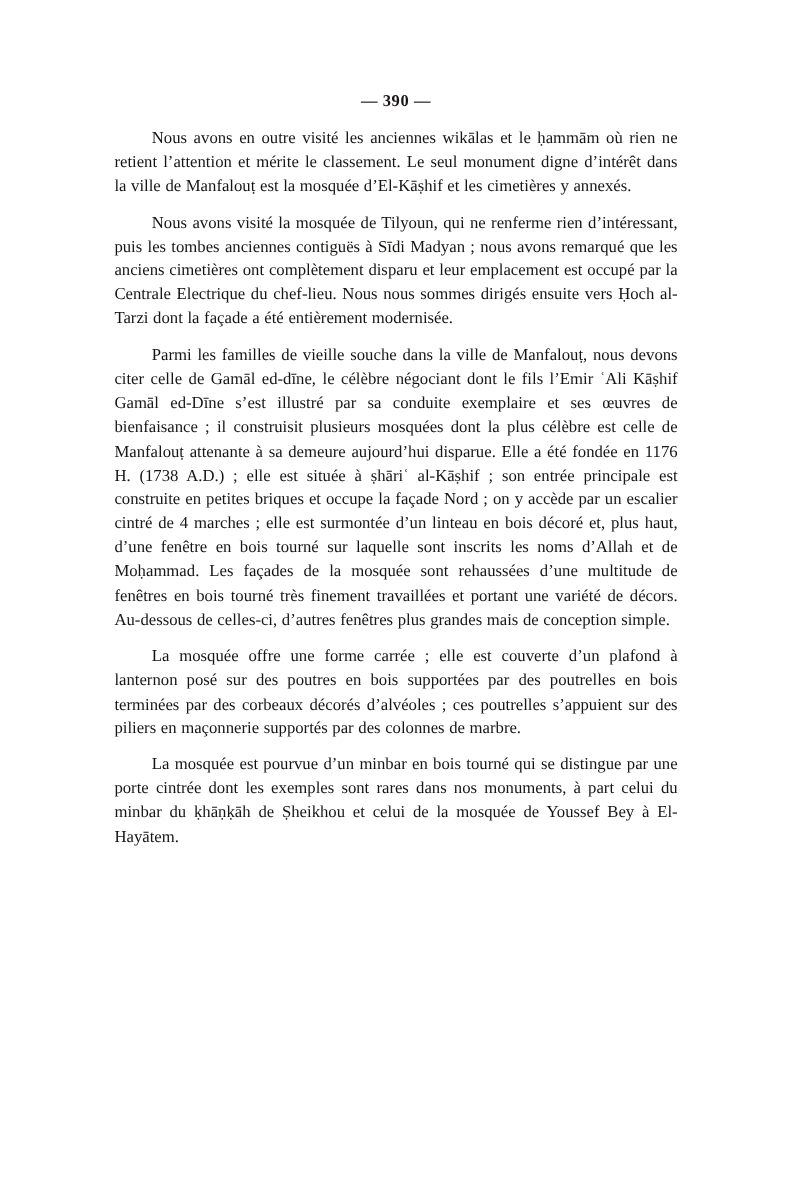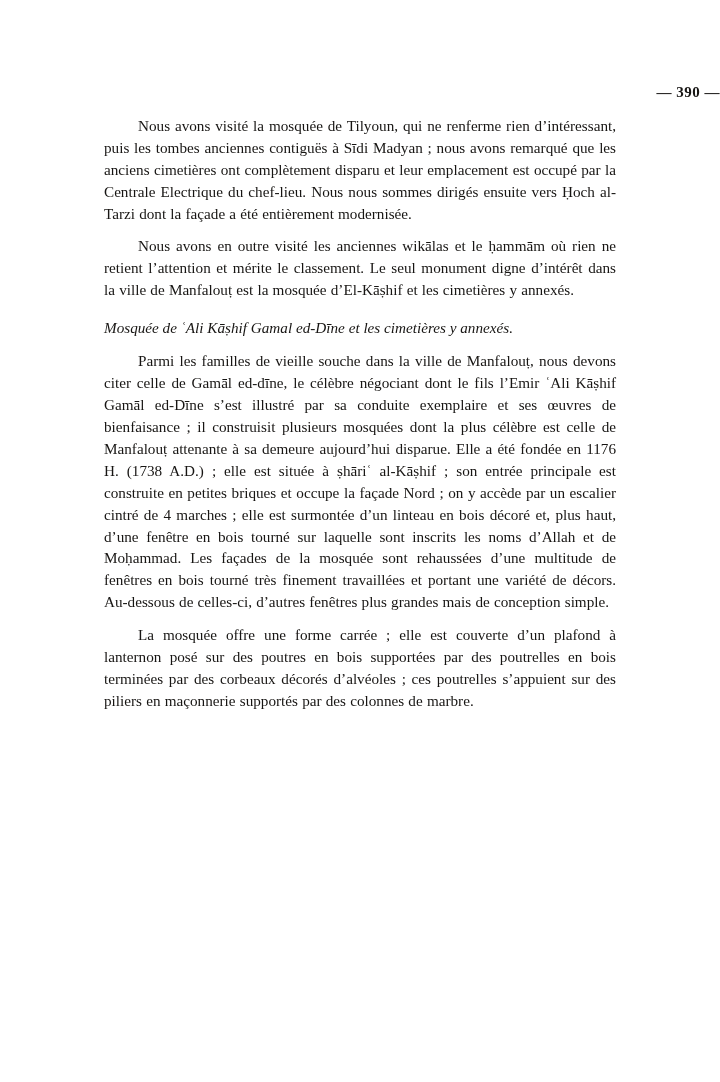--- a/index.html
+++ b/index.html
@@ -16,21 +16,21 @@
     overflow: hidden;
   }
   .page {
     width: 720px;
     height: 1082px;
     box-sizing: border-box;
     padding: 0;
     position: relative;
   }
   .page-number {
-    text-align: right;
+    text-align: center;
     font-size: 15px;
     letter-spacing: 0.5px;
     margin-top: 84px;
     font-weight: 700;
     font-family: "Liberation Serif", serif;
   }
   .running-head {
     text-align: center;
     font-size: 13.5px;
     margin-top: 22px;
@@ -64,25 +64,25 @@
 </head>
 <body>
 
 <div class="page">
 
   <div class="page-number">— 390 —</div>
 
 
   <div class="body">
 
+    <p class="para">Nous avons en outre visité les anciennes wikālas et le ḥammām où rien ne retient l’attention et mérite le classement. Le seul monument digne d’intérêt dans la ville de Manfalouṭ est la mosquée d’El-Kāṣhif et les cimetières y annexés.</p>
+
     <p class="para">Nous avons visité la mosquée de Tilyoun, qui ne renferme rien d’intéressant, puis les tombes anciennes contiguës à Sīdi Madyan ; nous avons remarqué que les anciens cimetières ont complètement disparu et leur emplacement est occupé par la Centrale Electrique du chef-lieu.   Nous nous sommes dirigés ensuite vers Ḥoch al-Tarzi dont la façade a été entièrement modernisée.</p>
 
-    <p class="para">Nous avons en outre visité les anciennes wikālas et le ḥammām où rien ne retient l’attention et mérite le classement. Le seul monument digne d’intérêt dans la ville de Manfalouṭ est la mosquée d’El-Kāṣhif et les cimetières y annexés.</p>
-
-    <p class="subhead">Mosquée de ʿAli Kāṣhif Gamal ed-Dīne et les cimetières y annexés.</p>
 
     <p class="para">Parmi les familles de vieille souche dans la ville de Manfalouṭ, nous devons citer celle de Gamāl ed-dīne, le célèbre négociant dont le fils l’Emir ʿAli Kāṣhif Gamāl ed-Dīne s’est illustré par sa conduite exemplaire et ses œuvres de bienfaisance ; il construisit plusieurs mosquées dont la plus célèbre est celle de Manfalouṭ attenante à sa demeure aujourd’hui disparue.   Elle a été fondée en 1176 H. (1738 A.D.) ; elle est située à ṣhāriʿ al-Kāṣhif ; son entrée principale est construite en petites briques et occupe la façade Nord ; on y accède par un escalier cintré de 4 marches ; elle est surmontée d’un linteau en bois décoré et, plus haut, d’une fenêtre en bois tourné sur laquelle sont inscrits les noms d’Allah et de Moḥammad.   Les façades de la mosquée sont rehaussées d’une multitude de fenêtres en bois tourné très finement travaillées et portant une variété de décors.   Au-dessous de celles-ci, d’autres fenêtres plus grandes mais de conception simple.</p>
 
     <p class="para">La mosquée offre une forme carrée ; elle est couverte d’un plafond à lanternon posé sur des poutres en bois supportées par des poutrelles en bois terminées par des corbeaux décorés d’alvéoles ; ces poutrelles s’appuient sur des piliers en maçonnerie supportés par des colonnes de marbre.</p>
 
+    <p class="para">La mosquée est pourvue d’un minbar en bois tourné qui se distingue par une porte cintrée dont les exemples sont rares dans nos monuments, à part celui du minbar du ḳhāṇḳāh de Ṣheikhou et celui de la mosquée de Youssef Bey à El-Hayātem.</p>
 
   </div>
 </div>
 
 </body></html>

